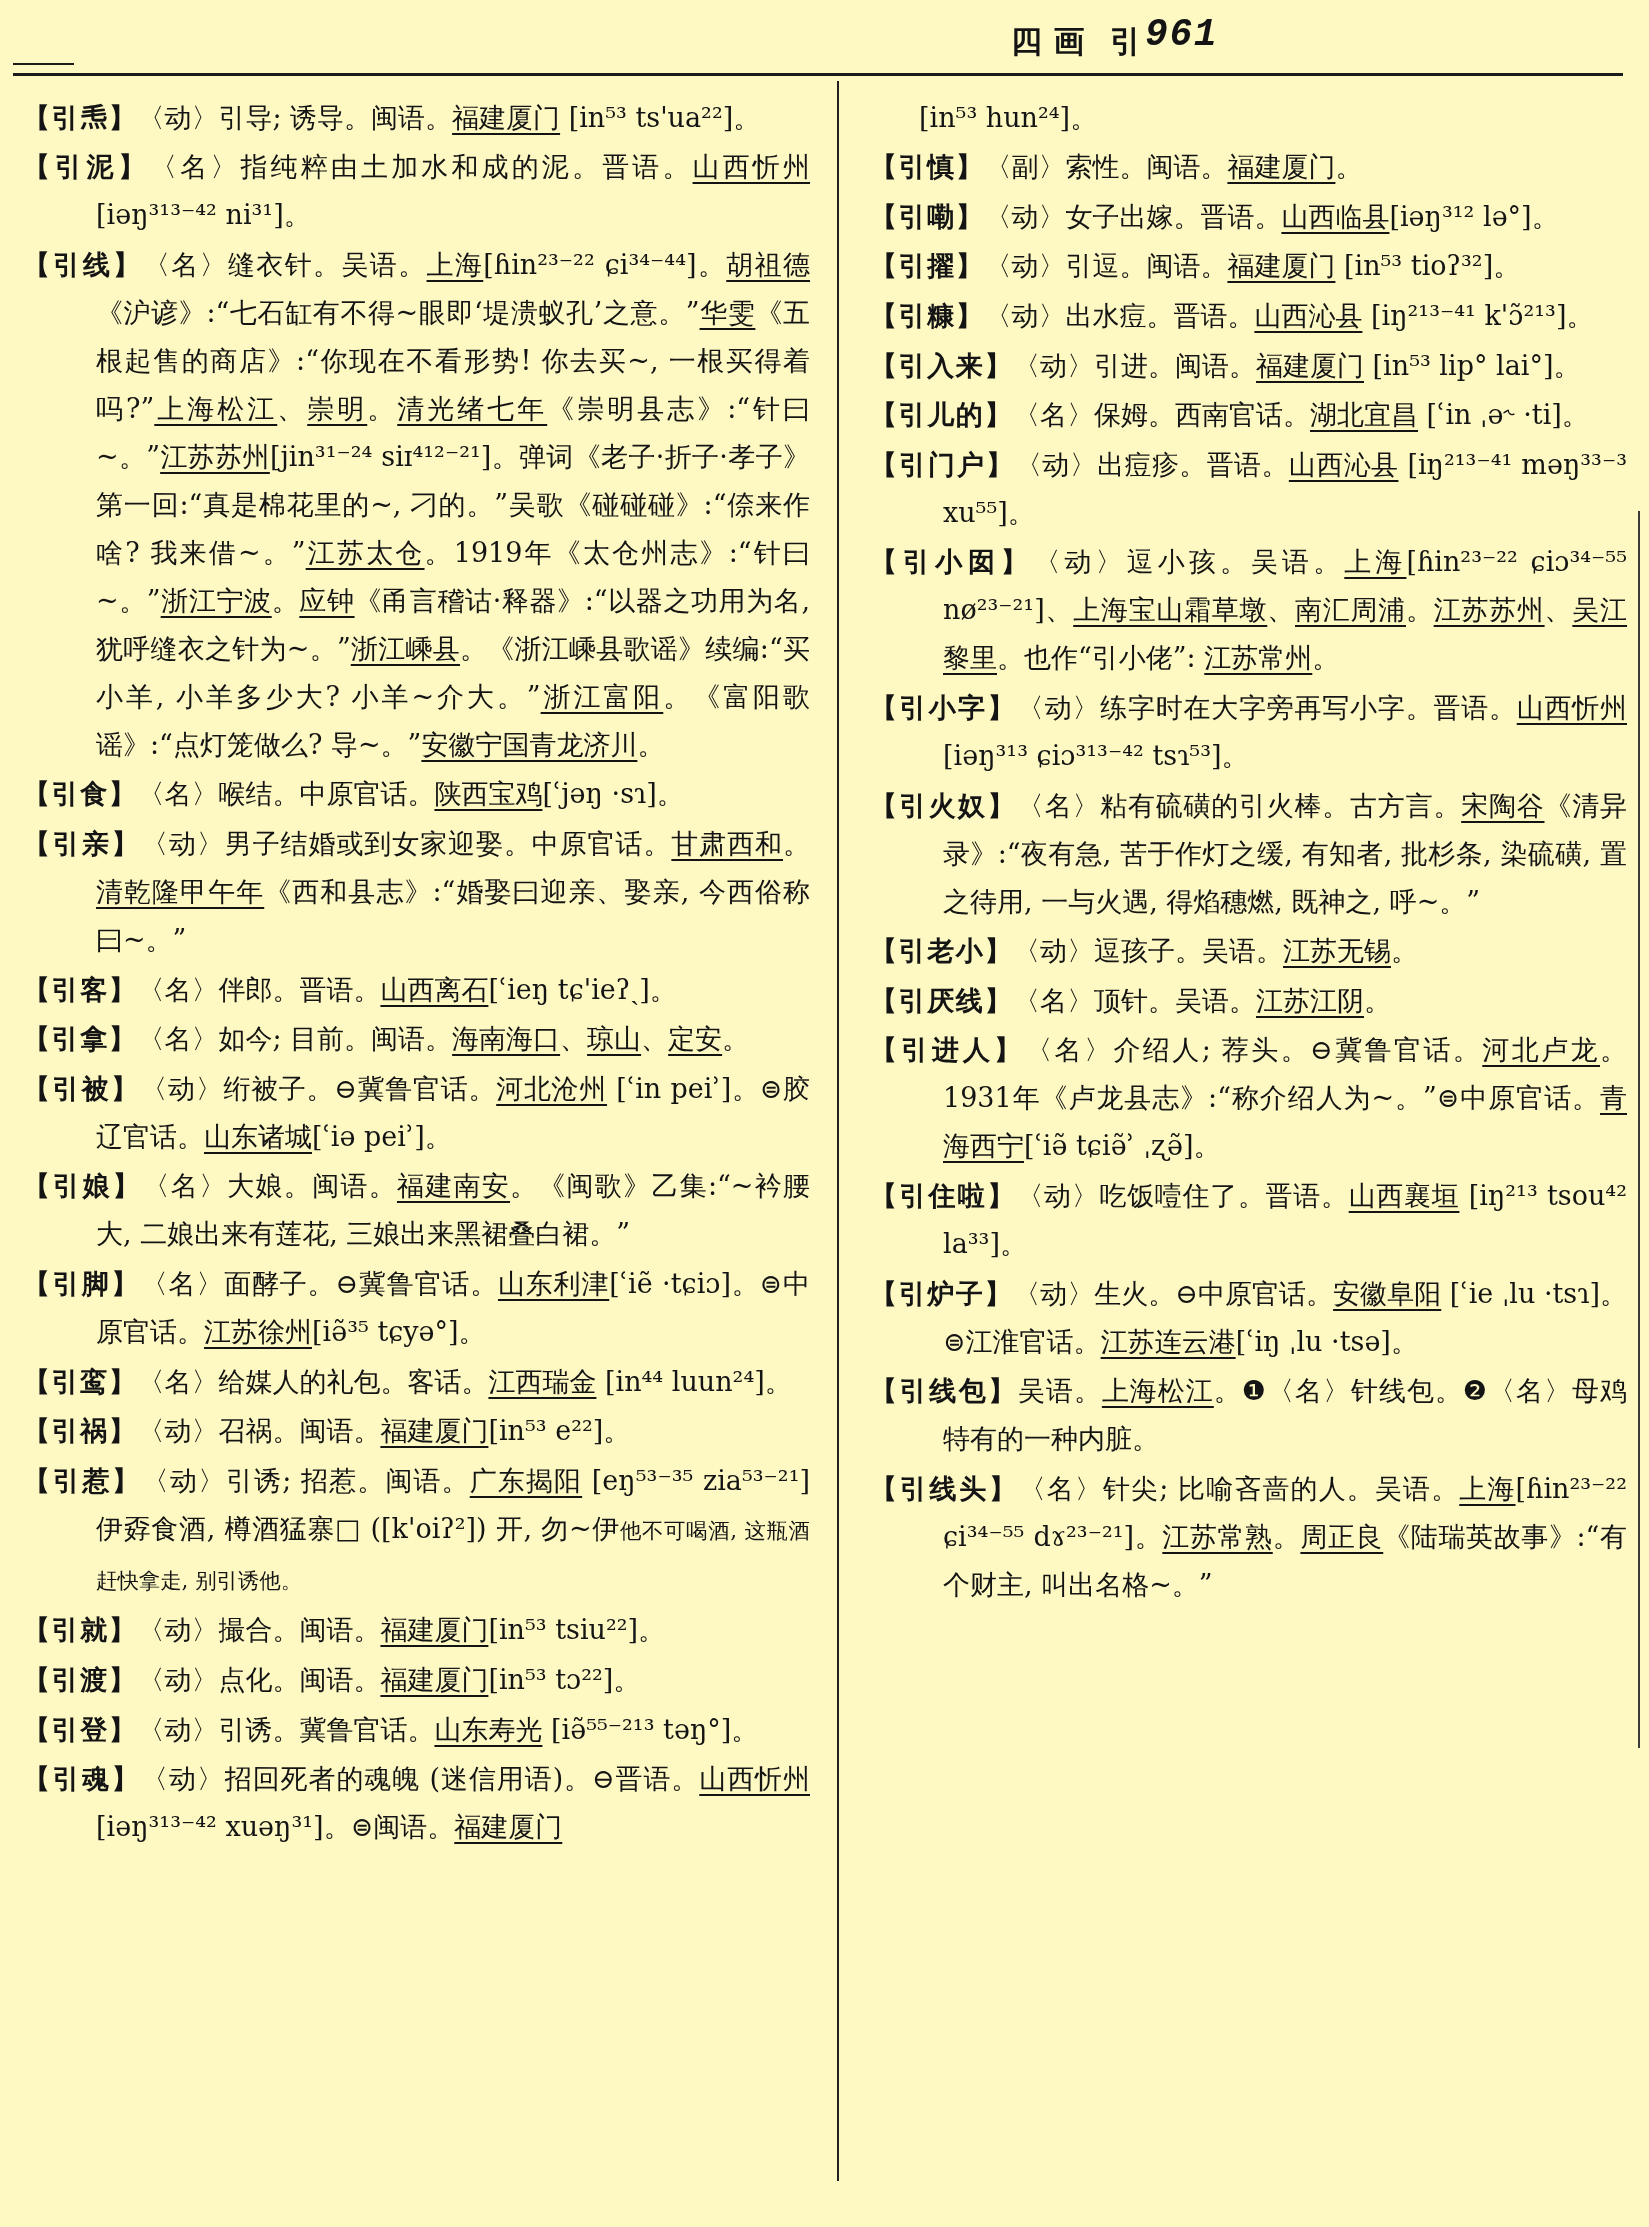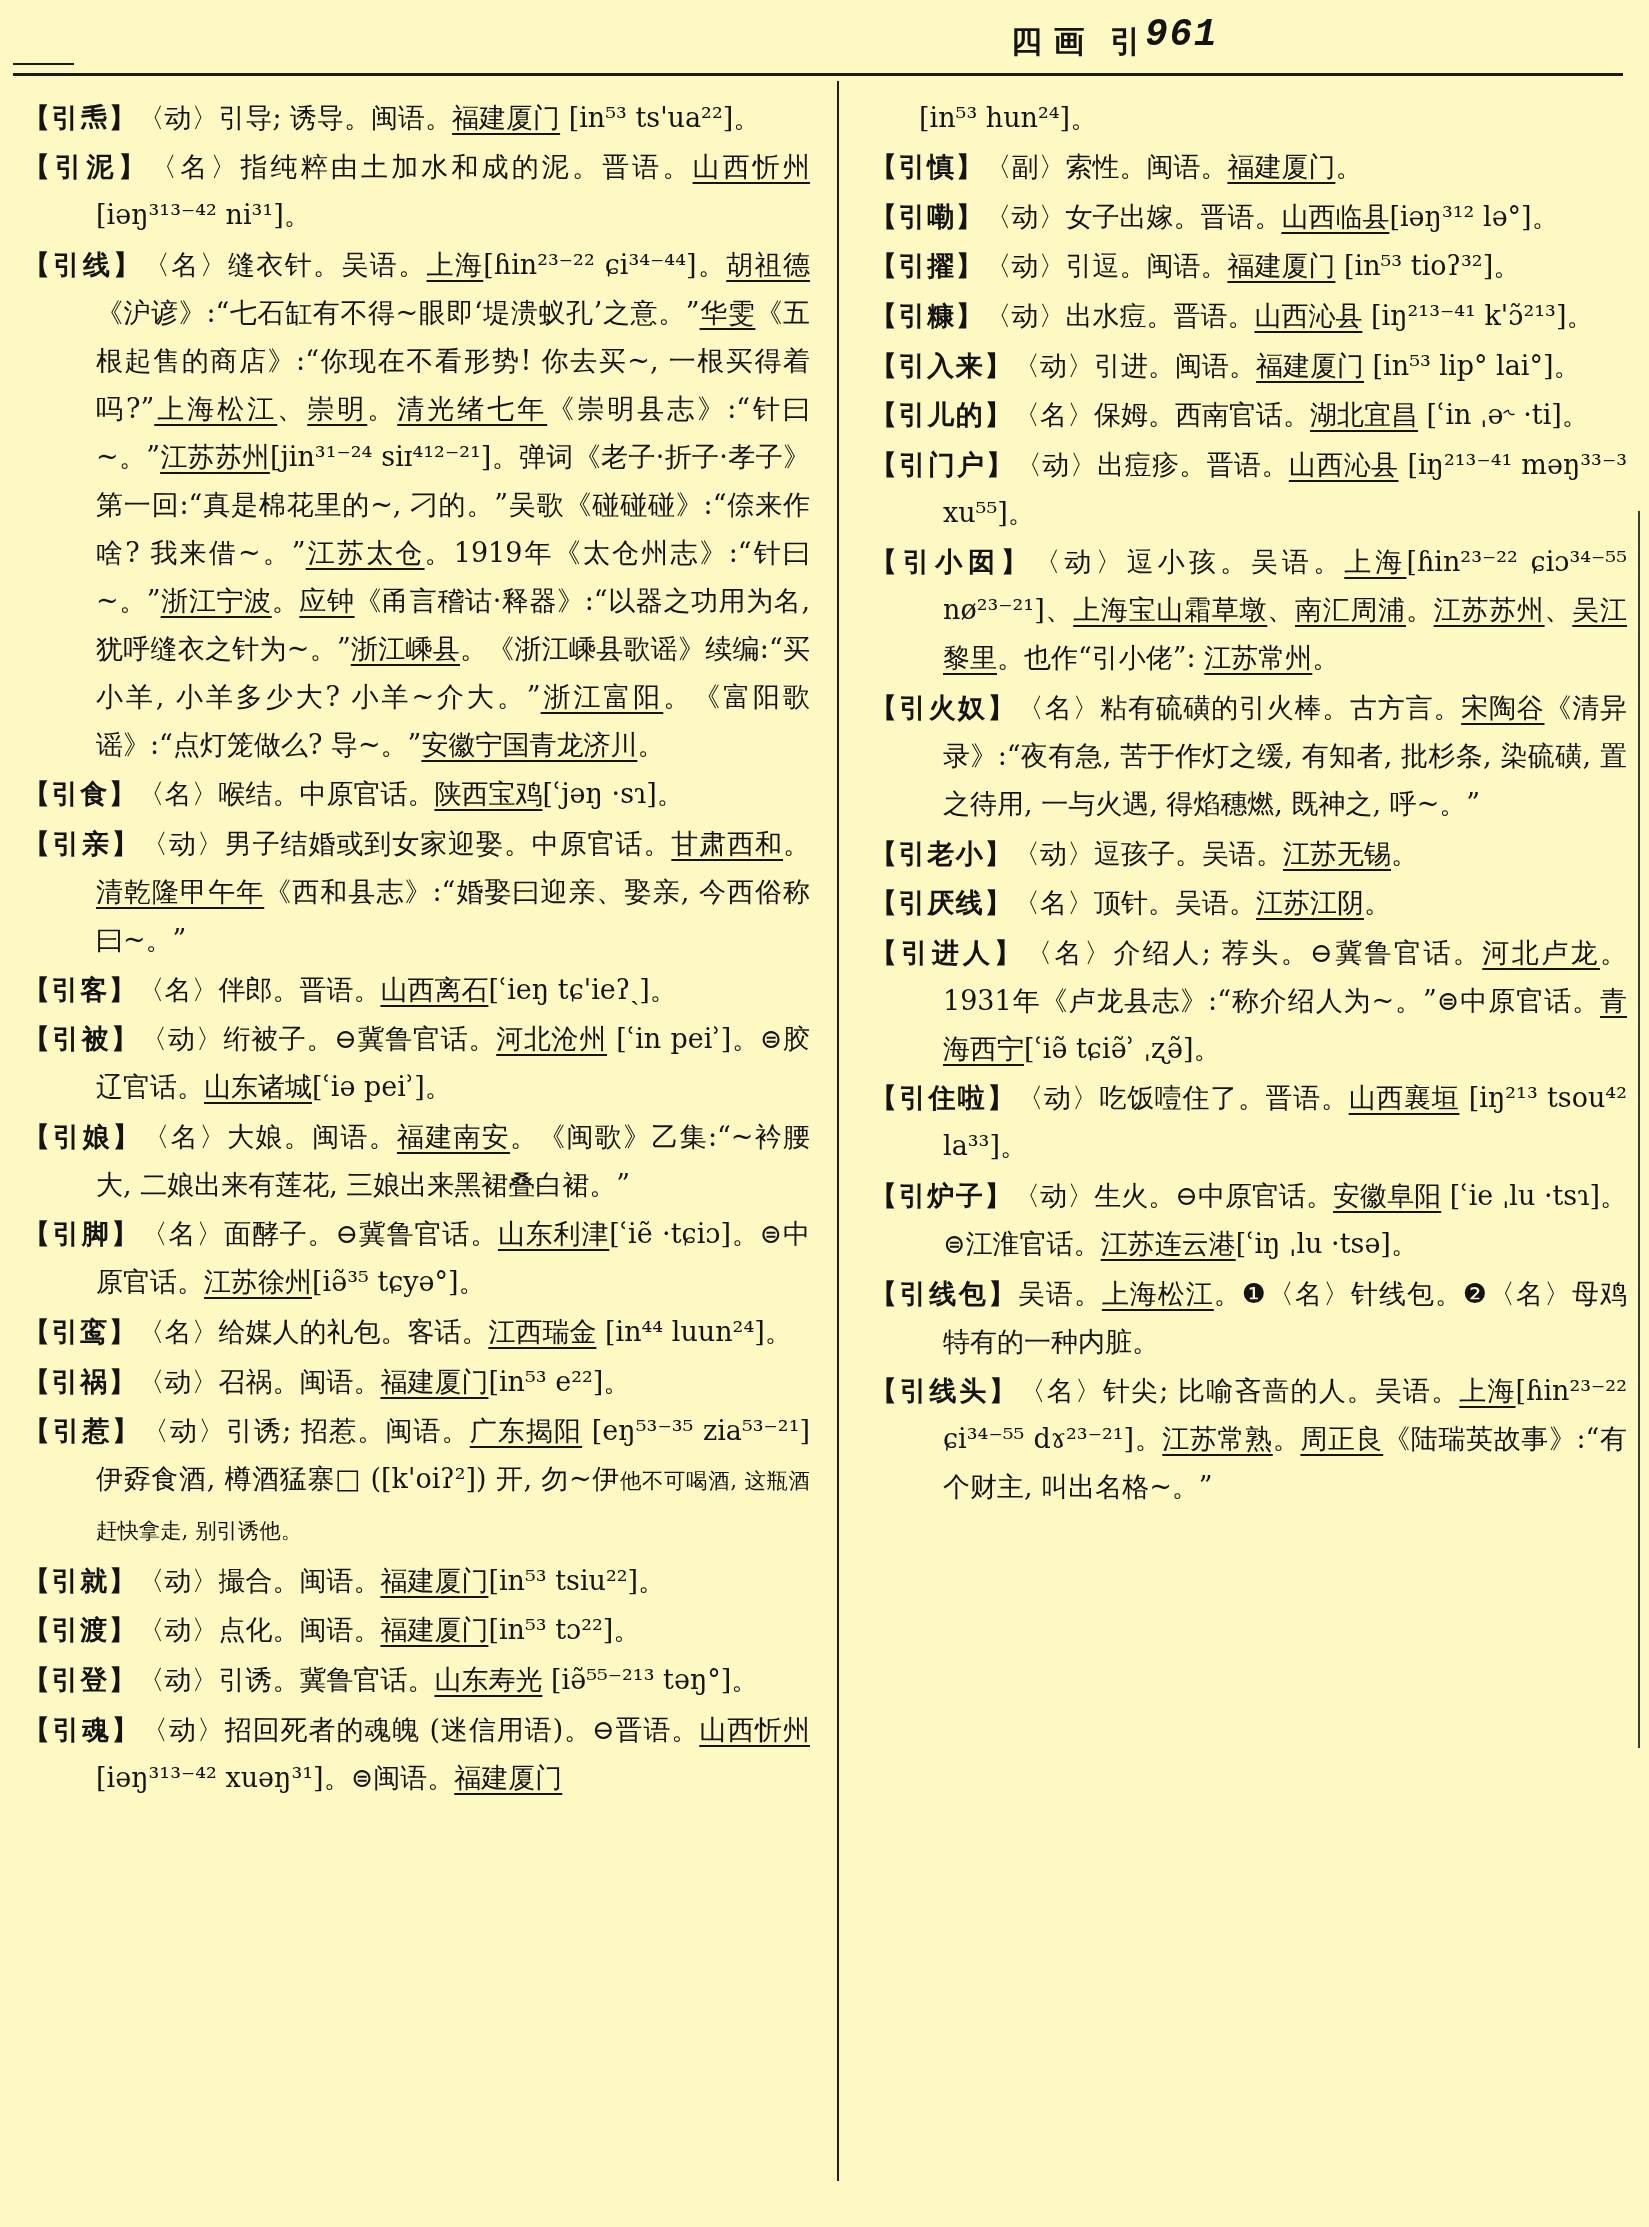--- a/index.html
+++ b/index.html
@@ -44,20 +44,21 @@
   <div class="rule rule-short"></div>
   <div class="divider"></div>
   <div class="edge"></div>
   <div class="col col-left" id="col-left">
       <div class="entry"><span class="hw">【引𤆬】</span><span class="body">〈动〉引导; 诱导。闽语。<u>福建厦门</u> [in⁵³ ts'ua²²]。</span></div>
       <div class="entry"><span class="hw">【引泥】</span><span class="body">〈名〉指纯粹由土加水和成的泥。晋语。<u>山西忻州</u>[iəŋ³¹³⁻⁴² ni³¹]。</span></div>
       <div class="entry"><span class="hw">【引线】</span><span class="body">〈名〉缝衣针。吴语。<u>上海</u>[ɦin²³⁻²² ɕi³⁴⁻⁴⁴]。<u>胡祖德</u>《沪谚》:“七石缸有不得~眼即‘堤溃蚁孔’之意。”<u>华雯</u>《五根起售的商店》:“你现在不看形势! 你去买~, 一根买得着吗?”<u>上海松江</u>、<u>崇明</u>。<u>清光绪七年</u>《崇明县志》:“针曰~。”<u>江苏苏州</u>[jin³¹⁻²⁴ siɪ⁴¹²⁻²¹]。弹词《老子·折子·孝子》第一回:“真是棉花里的~, 刁的。”吴歌《碰碰碰》:“倷来作啥? 我来借~。”<u>江苏太仓</u>。1919年《太仓州志》:“针曰~。”<u>浙江宁波</u>。<u>应钟</u>《甬言稽诂·释器》:“以器之功用为名, 犹呼缝衣之针为~。”<u>浙江嵊县</u>。《浙江嵊县歌谣》续编:“买小羊, 小羊多少大? 小羊~介大。”<u>浙江富阳</u>。《富阳歌谣》:“点灯笼做么? 导~。”<u>安徽宁国青龙济川</u>。</span></div>
       <div class="entry"><span class="hw">【引食】</span><span class="body">〈名〉喉结。中原官话。<u>陕西宝鸡</u>[ʿjəŋ ·sɿ]。</span></div>
       <div class="entry"><span class="hw">【引亲】</span><span class="body">〈动〉男子结婚或到女家迎娶。中原官话。<u>甘肃西和</u>。<u>清乾隆甲午年</u>《西和县志》:“婚娶曰迎亲、娶亲, 今西俗称曰~。”</span></div>
       <div class="entry"><span class="hw">【引客】</span><span class="body">〈名〉伴郎。晋语。<u>山西离石</u>[ʿieŋ tɕ'ieʔˏ]。</span></div>
+      <div class="entry"><span class="hw">【引拿】</span><span class="body">〈名〉如今; 目前。闽语。<u>海南海口</u>、<u>琼山</u>、<u>定安</u>。</span></div>
       <div class="entry"><span class="hw">【引被】</span><span class="body">〈动〉绗被子。⊖冀鲁官话。<u>河北沧州</u> [ʿin peiʾ]。⊜胶辽官话。<u>山东诸城</u>[ʿiə peiʾ]。</span></div>
       <div class="entry"><span class="hw">【引娘】</span><span class="body">〈名〉大娘。闽语。<u>福建南安</u>。《闽歌》乙集:“~衿腰大, 二娘出来有莲花, 三娘出来黑裙叠白裙。”</span></div>
       <div class="entry"><span class="hw">【引脚】</span><span class="body">〈名〉面酵子。⊖冀鲁官话。<u>山东利津</u>[ʿiẽ ·tɕiɔ]。⊜中原官话。<u>江苏徐州</u>[iə̃³⁵ tɕyə°]。</span></div>
       <div class="entry"><span class="hw">【引鸾】</span><span class="body">〈名〉给媒人的礼包。客话。<u>江西瑞金</u> [in⁴⁴ luun²⁴]。</span></div>
       <div class="entry"><span class="hw">【引祸】</span><span class="body">〈动〉召祸。闽语。<u>福建厦门</u>[in⁵³ e²²]。</span></div>
       <div class="entry"><span class="hw">【引惹】</span><span class="body">〈动〉引诱; 招惹。闽语。<u>广东揭阳</u> [eŋ⁵³⁻³⁵ zia⁵³⁻²¹] 伊孬食酒, 樽酒猛寨□ ([k'oiʔ²]) 开, 勿~伊<span class="sm">他不可喝酒, 这瓶酒赶快拿走, 别引诱他。</span></span></div>
       <div class="entry"><span class="hw">【引就】</span><span class="body">〈动〉撮合。闽语。<u>福建厦门</u>[in⁵³ tsiu²²]。</span></div>
       <div class="entry"><span class="hw">【引渡】</span><span class="body">〈动〉点化。闽语。<u>福建厦门</u>[in⁵³ tɔ²²]。</span></div>
       <div class="entry"><span class="hw">【引登】</span><span class="body">〈动〉引诱。冀鲁官话。<u>山东寿光</u> [iə̃⁵⁵⁻²¹³ təŋ°]。</span></div>
       <div class="entry"><span class="hw">【引魂】</span><span class="body">〈动〉招回死者的魂魄 (迷信用语)。⊖晋语。<u>山西忻州</u> [iəŋ³¹³⁻⁴² xuəŋ³¹]。⊜闽语。<u>福建厦门</u></span></div>
@@ -65,20 +66,21 @@
   <div class="col col-right" id="col-right">
       <div class="entry cont"><span class="body">[in⁵³ hun²⁴]。</span></div>
       <div class="entry"><span class="hw">【引慎】</span><span class="body">〈副〉索性。闽语。<u>福建厦门</u>。</span></div>
       <div class="entry"><span class="hw">【引嘞】</span><span class="body">〈动〉女子出嫁。晋语。<u>山西临县</u>[iəŋ³¹² lə°]。</span></div>
       <div class="entry"><span class="hw">【引擢】</span><span class="body">〈动〉引逗。闽语。<u>福建厦门</u> [in⁵³ tioʔ³²]。</span></div>
       <div class="entry"><span class="hw">【引糠】</span><span class="body">〈动〉出水痘。晋语。<u>山西沁县</u> [iŋ²¹³⁻⁴¹ k'ɔ̃²¹³]。</span></div>
       <div class="entry"><span class="hw">【引入来】</span><span class="body">〈动〉引进。闽语。<u>福建厦门</u> [in⁵³ lip° lai°]。</span></div>
       <div class="entry"><span class="hw">【引儿的】</span><span class="body">〈名〉保姆。西南官话。<u>湖北宜昌</u> [ʿin ˌə˞ ·ti]。</span></div>
       <div class="entry"><span class="hw">【引门户】</span><span class="body">〈动〉出痘疹。晋语。<u>山西沁县</u> [iŋ²¹³⁻⁴¹ məŋ³³⁻³ xu⁵⁵]。</span></div>
       <div class="entry"><span class="hw">【引小囡】</span><span class="body">〈动〉逗小孩。吴语。<u>上海</u>[ɦin²³⁻²² ɕiɔ³⁴⁻⁵⁵ nø²³⁻²¹]、<u>上海宝山霜草墩</u>、<u>南汇周浦</u>。<u>江苏苏州</u>、<u>吴江黎里</u>。也作“引小佬”: <u>江苏常州</u>。</span></div>
+      <div class="entry"><span class="hw">【引小字】</span><span class="body">〈动〉练字时在大字旁再写小字。晋语。<u>山西忻州</u> [iəŋ³¹³ ɕiɔ³¹³⁻⁴² tsɿ⁵³]。</span></div>
       <div class="entry"><span class="hw">【引火奴】</span><span class="body">〈名〉粘有硫磺的引火棒。古方言。<u>宋陶谷</u>《清异录》:“夜有急, 苦于作灯之缓, 有知者, 批杉条, 染硫磺, 置之待用, 一与火遇, 得焰穗燃, 既神之, 呼~。”</span></div>
       <div class="entry"><span class="hw">【引老小】</span><span class="body">〈动〉逗孩子。吴语。<u>江苏无锡</u>。</span></div>
       <div class="entry"><span class="hw">【引厌线】</span><span class="body">〈名〉顶针。吴语。<u>江苏江阴</u>。</span></div>
       <div class="entry"><span class="hw">【引进人】</span><span class="body">〈名〉介绍人; 荐头。⊖冀鲁官话。<u>河北卢龙</u>。1931年《卢龙县志》:“称介绍人为~。”⊜中原官话。<u>青海西宁</u>[ʿiə̃ tɕiə̃ʾ ˌʐə̃]。</span></div>
       <div class="entry"><span class="hw">【引住啦】</span><span class="body">〈动〉吃饭噎住了。晋语。<u>山西襄垣</u> [iŋ²¹³ tsou⁴² la³³]。</span></div>
       <div class="entry"><span class="hw">【引炉子】</span><span class="body">〈动〉生火。⊖中原官话。<u>安徽阜阳</u> [ʿie ˌlu ·tsɿ]。⊜江淮官话。<u>江苏连云港</u>[ʿiŋ ˌlu ·tsə]。</span></div>
       <div class="entry"><span class="hw">【引线包】</span><span class="body">吴语。<u>上海松江</u>。❶〈名〉针线包。❷〈名〉母鸡特有的一种内脏。</span></div>
       <div class="entry"><span class="hw">【引线头】</span><span class="body">〈名〉针尖; 比喻吝啬的人。吴语。<u>上海</u>[ɦin²³⁻²² ɕi³⁴⁻⁵⁵ dɤ²³⁻²¹]。<u>江苏常熟</u>。<u>周正良</u>《陆瑞英故事》:“有个财主, 叫出名格~。”</span></div>
     </div>
 </div>

